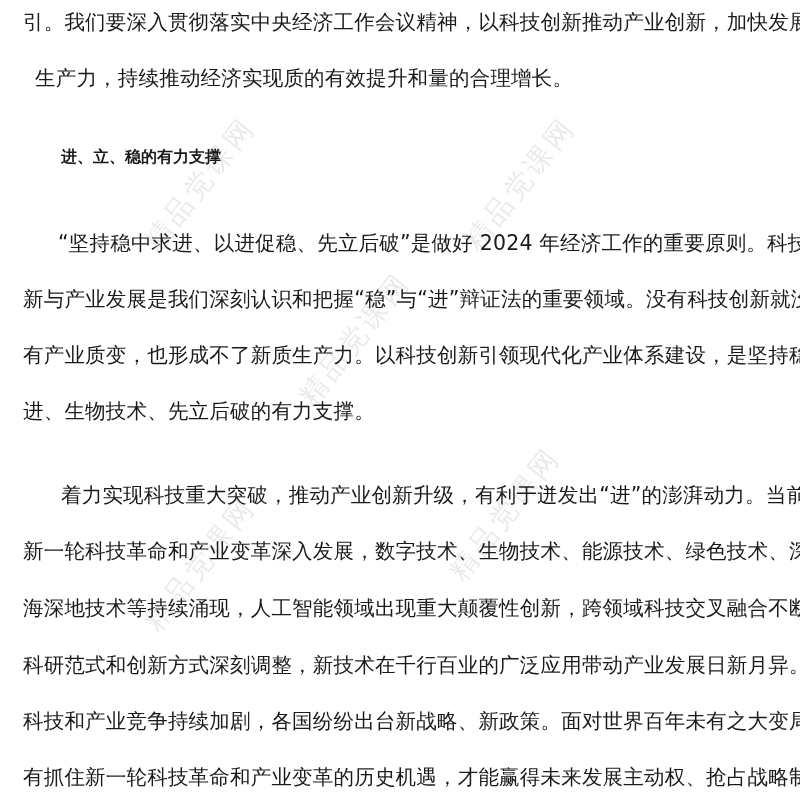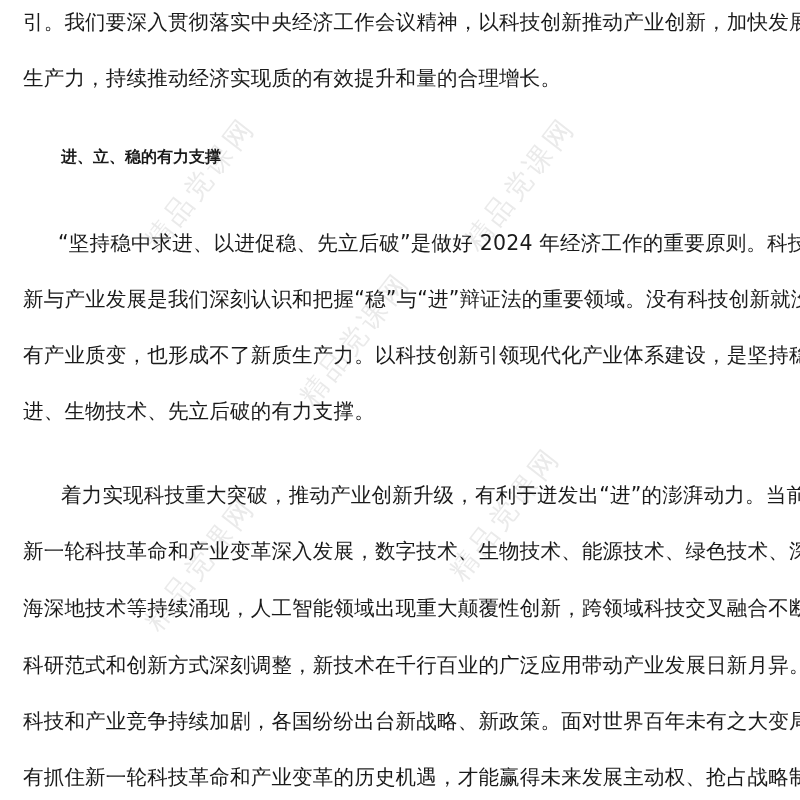--- a/index.html
+++ b/index.html
@@ -64,21 +64,21 @@
 
 <div class="page">
 
   <div class="watermark" style="left:120px; top:165px;">精品党课网</div>
   <div class="watermark" style="left:440px; top:165px;">精品党课网</div>
   <div class="watermark" style="left:275px; top:320px;">精品党课网</div>
   <div class="watermark" style="left:120px; top:545px;">精品党课网</div>
   <div class="watermark" style="left:425px; top:495px;">精品党课网</div>
 
   <div class="line" style="top:8px;">引。我们要深入贯彻落实中央经济工作会议精神，以科技创新推动产业创新，加快发展新质</div>
-  <div class="line short" style="top:64px;">生产力，持续推动经济实现质的有效提升和量的合理增长。</div>
+  <div class="line short" style="top:64px;margin-left:12px;">生产力，持续推动经济实现质的有效提升和量的合理增长。</div>
 
   <div class="heading" style="top:143px;">进、立、稳的有力支撑</div>
 
   <div class="line indent" style="top:229px; left:58px; width:725px;">“坚持稳中求进、以进促稳、先立后破”是做好 2024 年经济工作的重要原则。科技创</div>
   <div class="line" style="top:285px;">新与产业发展是我们深刻认识和把握“稳”与“进”辩证法的重要领域。没有科技创新就没</div>
   <div class="line" style="top:341px;">有产业质变，也形成不了新质生产力。以科技创新引领现代化产业体系建设，是坚持稳中求</div>
   <div class="line short" style="top:397px;">进、生物技术、先立后破的有力支撑。</div>
 
   <div class="line indent" style="top:481px;">着力实现科技重大突破，推动产业创新升级，有利于迸发出“进”的澎湃动力。当前，</div>
   <div class="line" style="top:537px;">新一轮科技革命和产业变革深入发展，数字技术、生物技术、能源技术、绿色技术、深空深</div>

